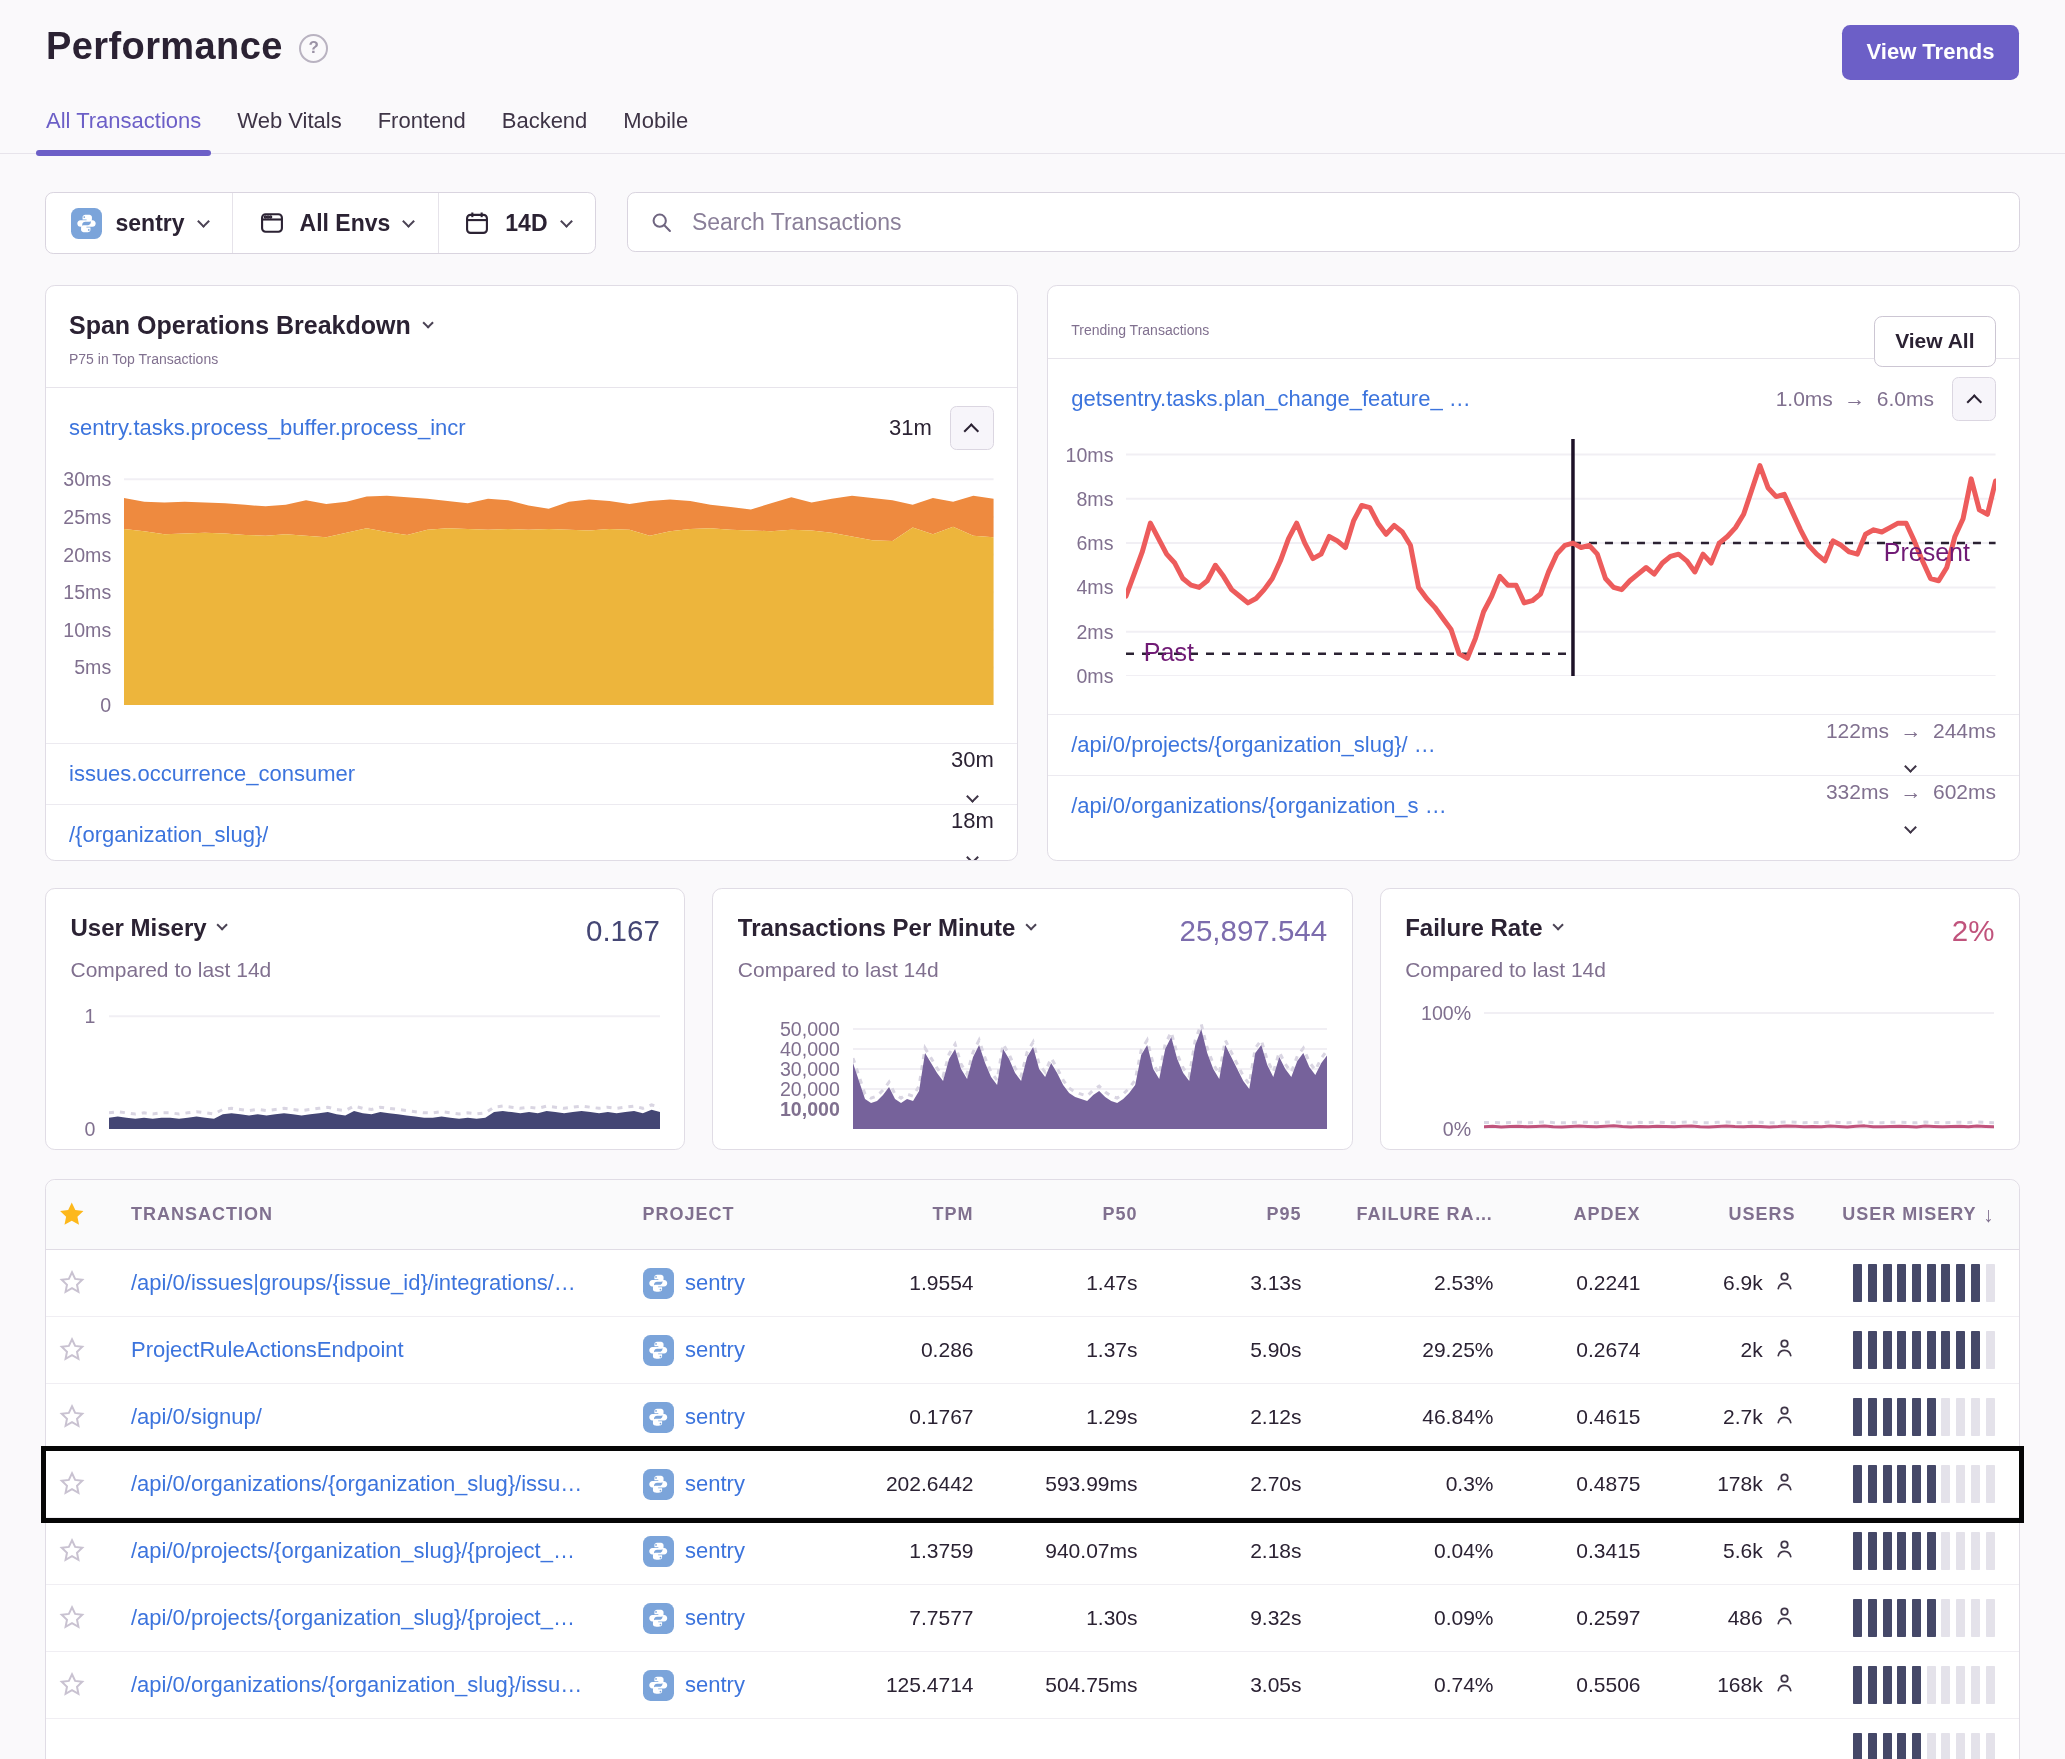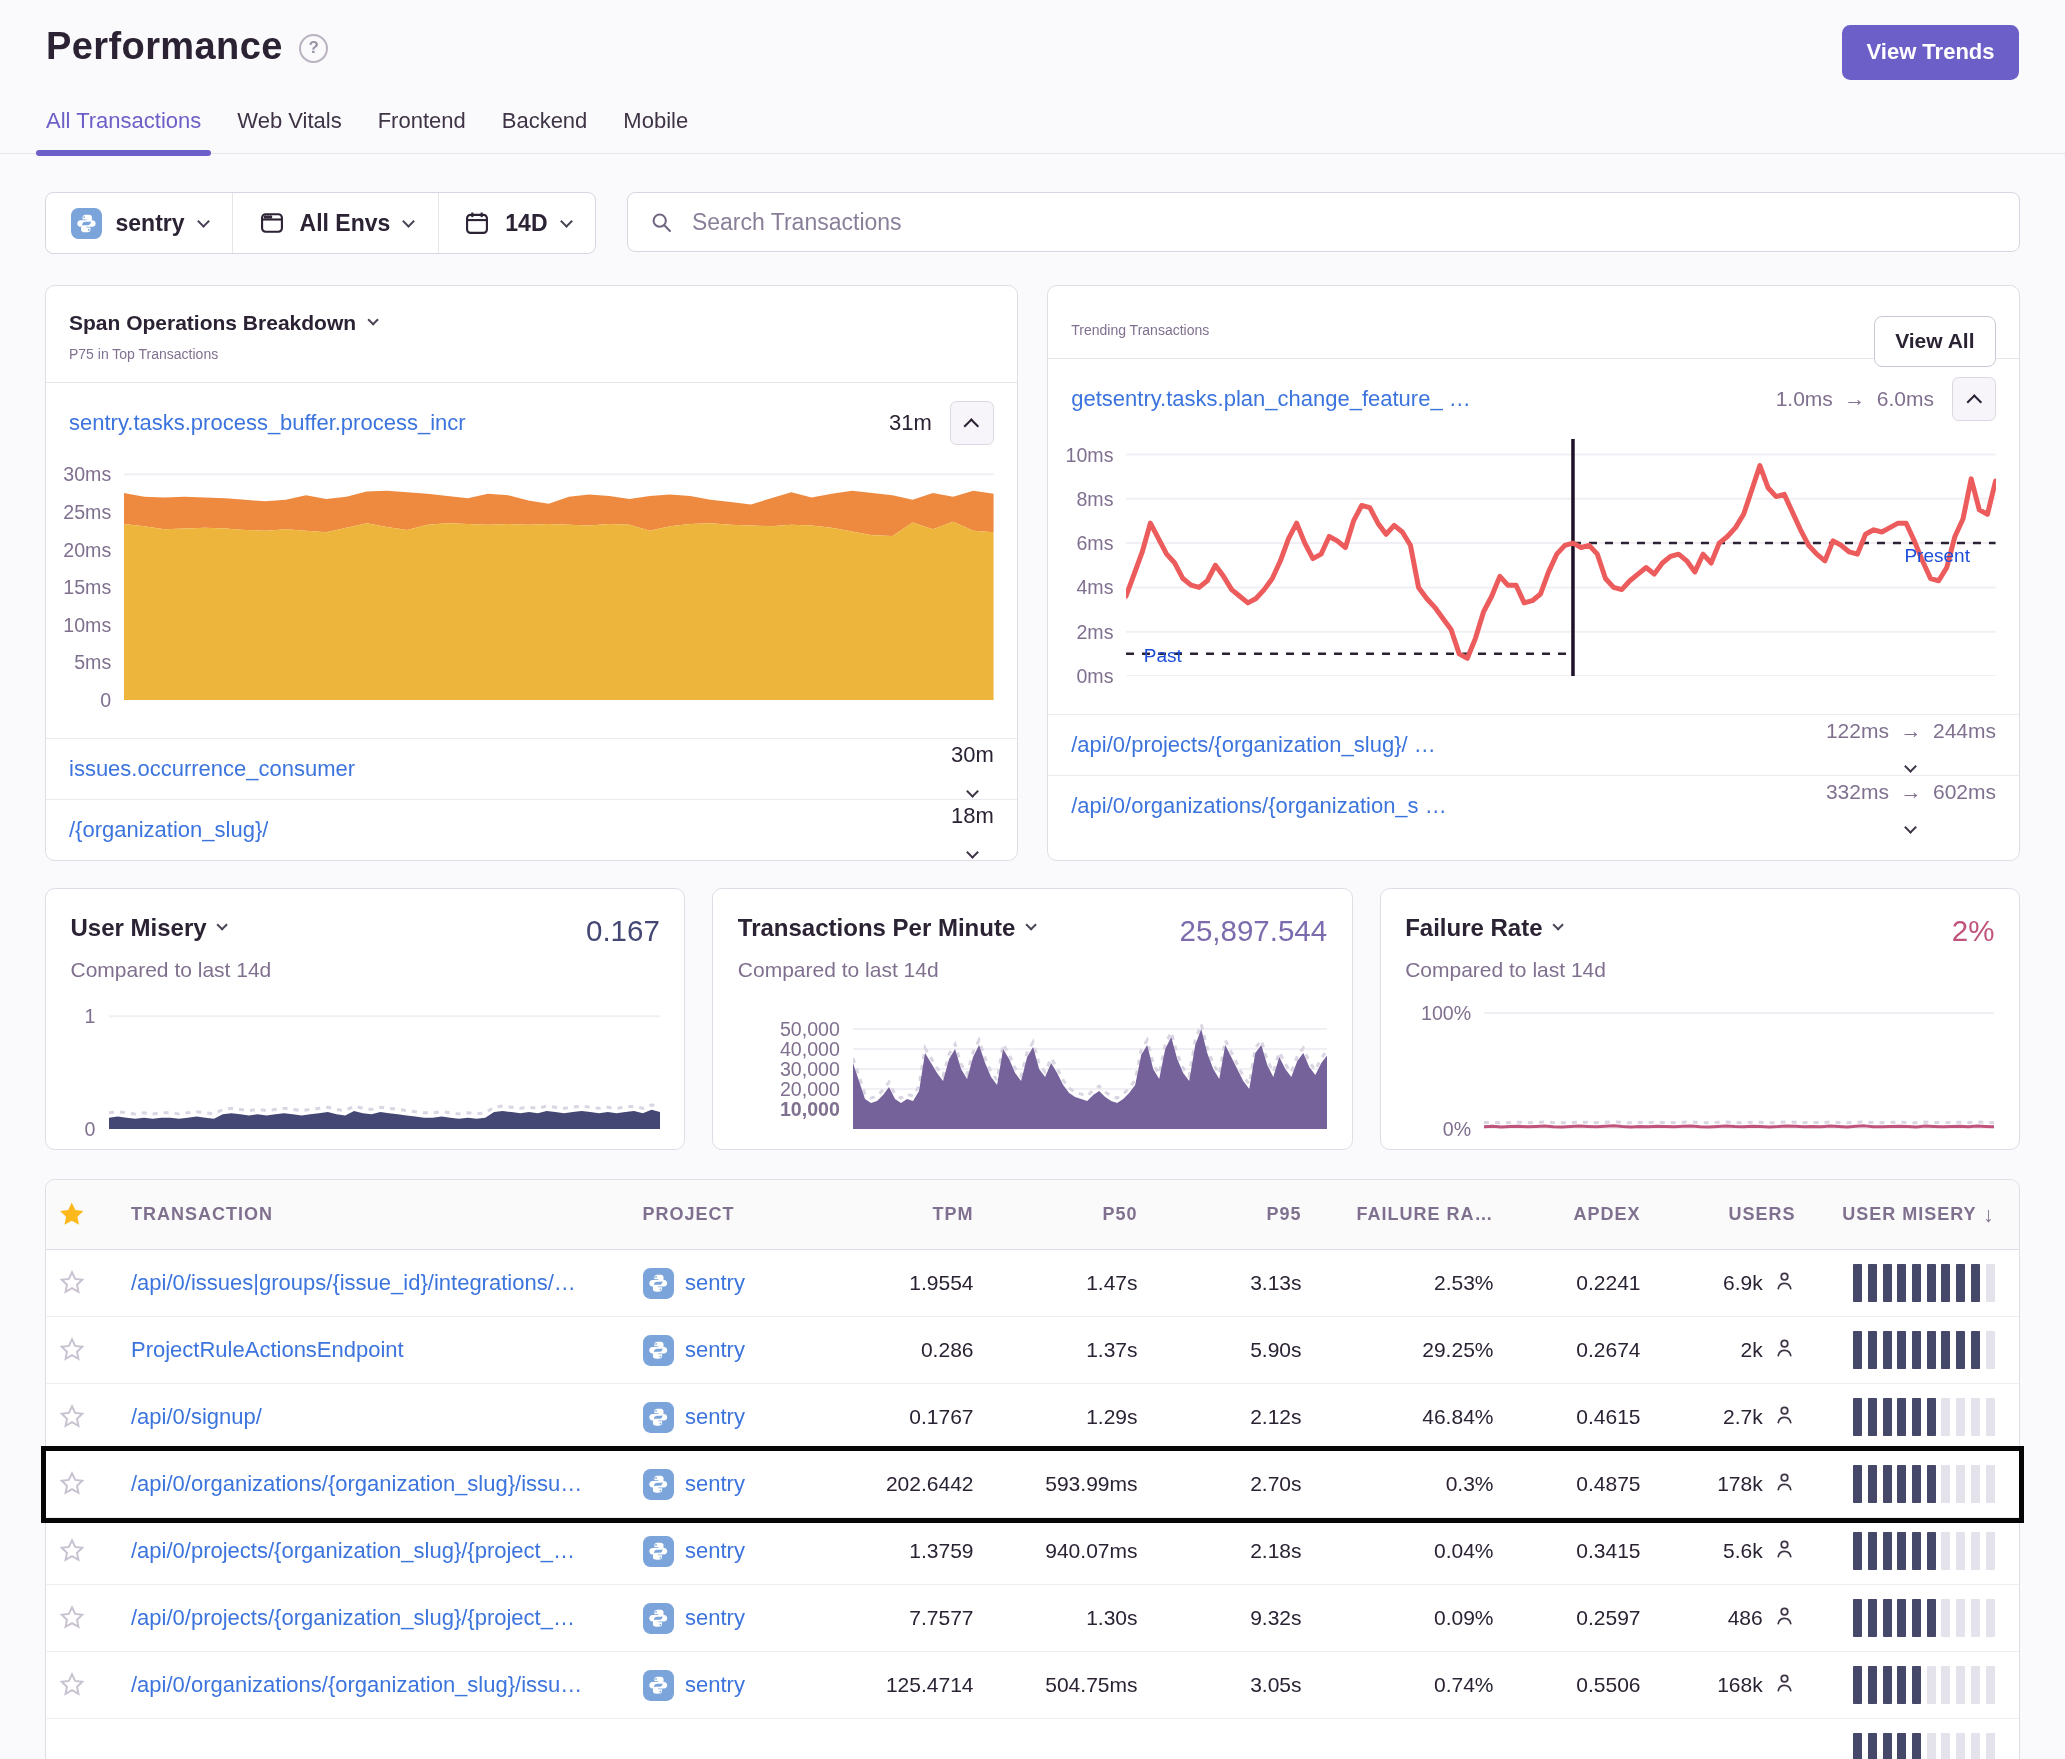--- a/index.html
+++ b/index.html
@@ -27,21 +27,21 @@
   .filter-item { display:flex; align-items:center; gap:14px; padding:0 24.5px; font-size:23px; font-weight:700; color:#2B2233; cursor:pointer; }
   .filter-item + .filter-item { border-left:1.6px solid #E6E3EA; }
   .sel-chev { width:9px; height:9px; border-right:2.5px solid #4A4254; border-bottom:2.5px solid #4A4254; transform:rotate(45deg); margin-top:-4.9px; }
   .search-box { flex:1; display:flex; align-items:center; gap:16.4px; background:#fff; border:1.6px solid #D9D4DF; border-radius:8.2px; padding:0 21px; height:60px; }
   .search-input { border:none; outline:none; font-size:23px; color:#2B2233; flex:1; background:transparent; font-family:inherit; }
   .search-input::placeholder { color:#8A7F99; }
   
   .panel-row-wrap { display:flex; gap:29.5px; margin-top:31px; }
   .panel { flex:1; background:#fff; border:1.6px solid #E0DCE5; border-radius:9.8px; height:576px; overflow:hidden; position:relative; }
   .panel-head { padding:24.5px 23px 19.6px; border-bottom:1.6px solid #E7E4EB; position:relative; }
-  .panel-title { font-size:21px; font-weight:700; color:#2B2233; display:flex; align-items:center; gap:13px; }
+  .panel-title { font-size:25px; font-weight:700; color:#2B2233; display:flex; align-items:center; gap:13px; }
   .title-chev { width:8.2px; height:8.2px; border-right:2.5px solid #4A4254; border-bottom:2.5px solid #4A4254; transform:rotate(45deg); margin-top:-4.9px; }
   .panel-sub { font-size:14px; color:#80708F; margin-top:11.5px; }
   .btn-secondary { position:absolute; top:29.5px; right:23px; background:#fff; border:1.6px solid #CCC6D3; border-radius:8.2px; font-size:21px; font-weight:700; color:#2B2233; padding:12.3px 20.5px; cursor:pointer; font-family:inherit; }
   .expand-row { display:flex; align-items:center; justify-content:space-between; padding:18px 23px 9.8px; }
   .link { color:#3C74DD; font-size:22px; text-decoration:none; white-space:nowrap; overflow:hidden; text-overflow:ellipsis; cursor:pointer; }
   .expand-right { display:flex; align-items:center; gap:18px; flex:none; }
   .metric { font-size:22px; color:#2B2233; }
   .metric-gray { font-size:21px; color:#80708F; display:flex; gap:11.5px; align-items:center; white-space:nowrap; }
   .chev-btn { width:44px; height:44px; border:1.6px solid #DBD6E1; background:#F7F5FA; border-radius:6.5px; display:flex; align-items:center; justify-content:center; cursor:pointer; }
   .chev { width:10.6px; height:10.6px; border-right:2.9px solid #2B2233; border-bottom:2.9px solid #2B2233; }
@@ -49,21 +49,21 @@
   .chev-plain { width:9px; height:9px; border-right:2.5px solid #3E3446; border-bottom:2.5px solid #3E3446; transform:rotate(45deg); margin-top:-4.1px; cursor:pointer; }
   .chart-flex { display:flex; padding:8.2px 23px 0 8.2px; }
   .y-axis { position:relative; flex:none; }
   .y-axis span { position:absolute; right:13px; transform:translateY(50%); font-size:19.6px; color:#80708F; white-space:nowrap; }
   .chart-area { flex:1; position:relative; }
   .chart-svg { width:100%; height:100%; display:block; }
   .big-chart { height:237px; }
   .collapsed-rows { margin-top:38px; }
   .panel-row { display:flex; align-items:center; justify-content:space-between; padding:0 23px; height:61px; border-top:1.6px solid #ECEAF0; }
   .panel-row .right { display:flex; align-items:center; gap:23px;flex-direction:column; }
-  .annot { position:absolute; font-size:19px; color:#1d4ed8;margin-top:10px; }
+  .annot { position:absolute; font-size:25px; color:#701a75;margin-top:10px; }
   .annot.past { left:2%; bottom:4%; }
   .annot.present { right:3%; bottom:46%; }
   
   .mini-row { display:flex; gap:27px; margin-top:27px; }
   .mini-panel { flex:1; background:#fff; border:1.6px solid #E0DCE5; border-radius:9.8px; padding:24.5px 24.5px 0; height:262px; overflow:hidden; }
   .mini-head { display:flex; justify-content:space-between; align-items:flex-start; }
   .mini-title { font-size:24px; font-weight:700; color:#2B2233; display:flex; gap:11.5px; align-items:center; }
   .mini-value { font-size:29.5px; font-weight:500; }
   .mini-panel:nth-child(1) .mini-value { color:#444674; }
   .mini-panel:nth-child(2) .mini-value { color:#7C6CAD; }

